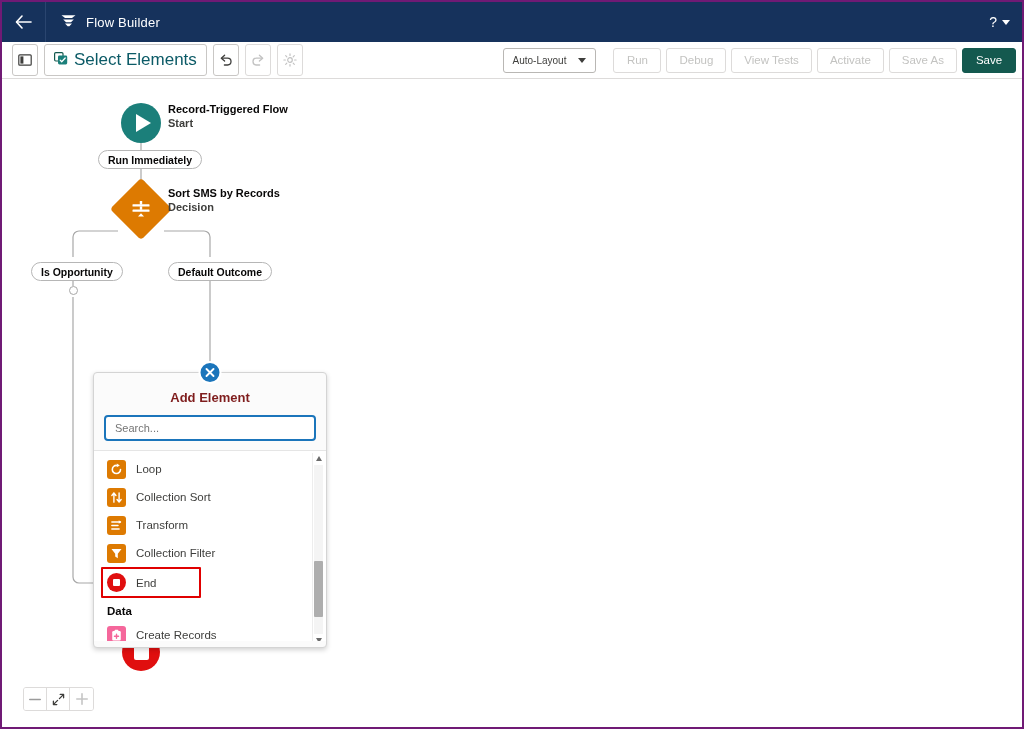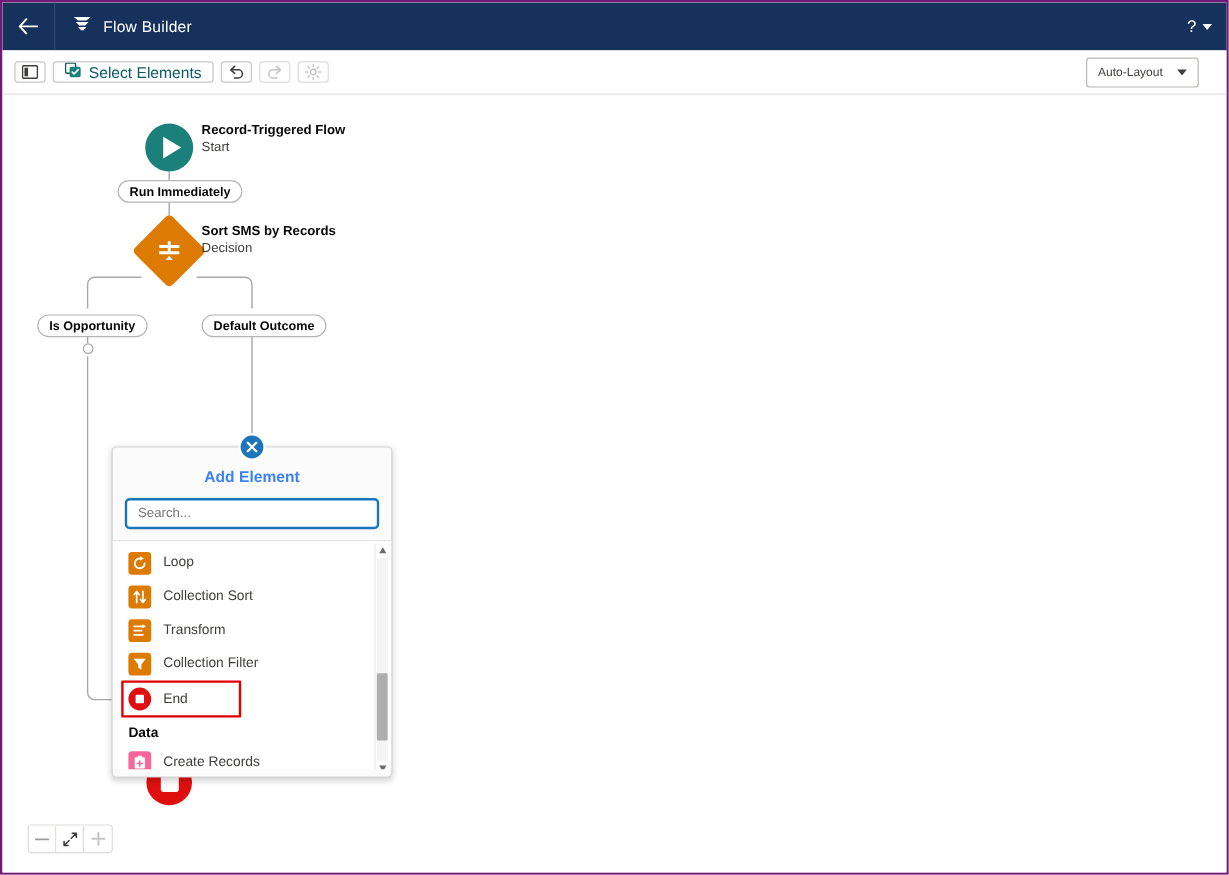--- a/index.html
+++ b/index.html
@@ -53,26 +53,26 @@
   
   .toolbar {
     position: absolute; left: 0; top: 40px;
     width: 1024px; height: 37px;
     background: #ffffff;
     border-bottom: 1px solid #dddbda;
     display: flex; align-items: center;
     padding: 0 10px;
   }
   .tb-btn {
-    height: 18px;
+    height: 32px;
     border: 1px solid #c9c7c5;
     border-radius: 3px;
     background: #ffffff;
     color: #0b5a66;
-    font-size: 13px;
+    font-size: 17px;
     font-family: "Liberation Sans", sans-serif;
     display: inline-flex; align-items: center; justify-content: center;
     gap: 6px;
     padding: 0 9px;
     cursor: pointer;
     white-space: nowrap;
   }
   .tb-btn.icononly { width: 26px; padding: 0; }
   .tb-btn.disabled { color: #b6b6b6; border-color: #dddbda; cursor: default; }
   .tb-group { display: flex; align-items: center; gap: 6px; }
@@ -116,21 +116,21 @@
   }
   .canvas-svg { position: absolute; left: 0; top: 0; }
 
   
   .nlabel {
     position: absolute;
     font-size: 11px; line-height: 13px;
     color: #080707; white-space: nowrap;
   }
   .nlabel .nm { font-weight: bold; display: block; }
-  .nlabel .ty { font-weight: normal; color: #3e3e3c; display: block; margin-top: 1px; }
+  .nlabel .ty { font-weight: bold; color: #3e3e3c; display: block; margin-top: 1px; }
 
   
   .start-node {
     position: absolute; width: 40px; height: 40px;
     border-radius: 50%;
     background: #1b7f7a;
     display: flex; align-items: center; justify-content: center;
     cursor: pointer;
   }
   .play-tri {
@@ -200,21 +200,21 @@
     position: absolute; left: 50%; top: -12px;
     transform: translateX(-50%);
     width: 23px; height: 23px; border-radius: 50%;
     background: #1b75bb;
     border: 2px solid #ffffff;
     display: flex; align-items: center; justify-content: center;
     color: #ffffff; cursor: pointer; z-index: 22;
   }
   .pop-title {
     text-align: center;
-    font-size: 13px; font-weight: bold; color: #3b82f6;
+    font-size: 13px; font-weight: bold; color: #7f1d1d;
     padding: 17px 0 10px;
   }
   .pop-search-wrap { padding: 0 10px 9px; }
   .pop-search {
     width: 100%; height: 26px;
     border: 2px solid #1b75bb; border-radius: 4px;
     background: #ffffff;
     font-size: 11px; color: #9a9a9a;
     font-family: "Liberation Sans", sans-serif;
     padding: 0 9px;
@@ -379,20 +379,28 @@
 
     <div class="tb-spacer"></div>
 
     <div class="select-wrap">
       <span>Auto-Layout</span>
       <span class="cdn"></span>
     </div>
 
     <div style="width:17px"></div>
 
+    <div class="rt-group">
+      <div class="rt-btn">Run</div>
+      <div class="rt-btn">Debug</div>
+      <div class="rt-btn">View Tests</div>
+      <div class="rt-btn">Activate</div>
+      <div class="rt-btn">Save As</div>
+      <div class="rt-btn primary">Save</div>
+    </div>
   </div>
 
   <div class="canvas">
 
     <svg class="canvas-svg" width="1024" height="651">
 
       <path d="M139 64 V74" stroke="#a8a8a8" stroke-width="1.2" fill="none"></path>
 
       <path d="M139 90 V101" stroke="#a8a8a8" stroke-width="1.2" fill="none"></path>
 

